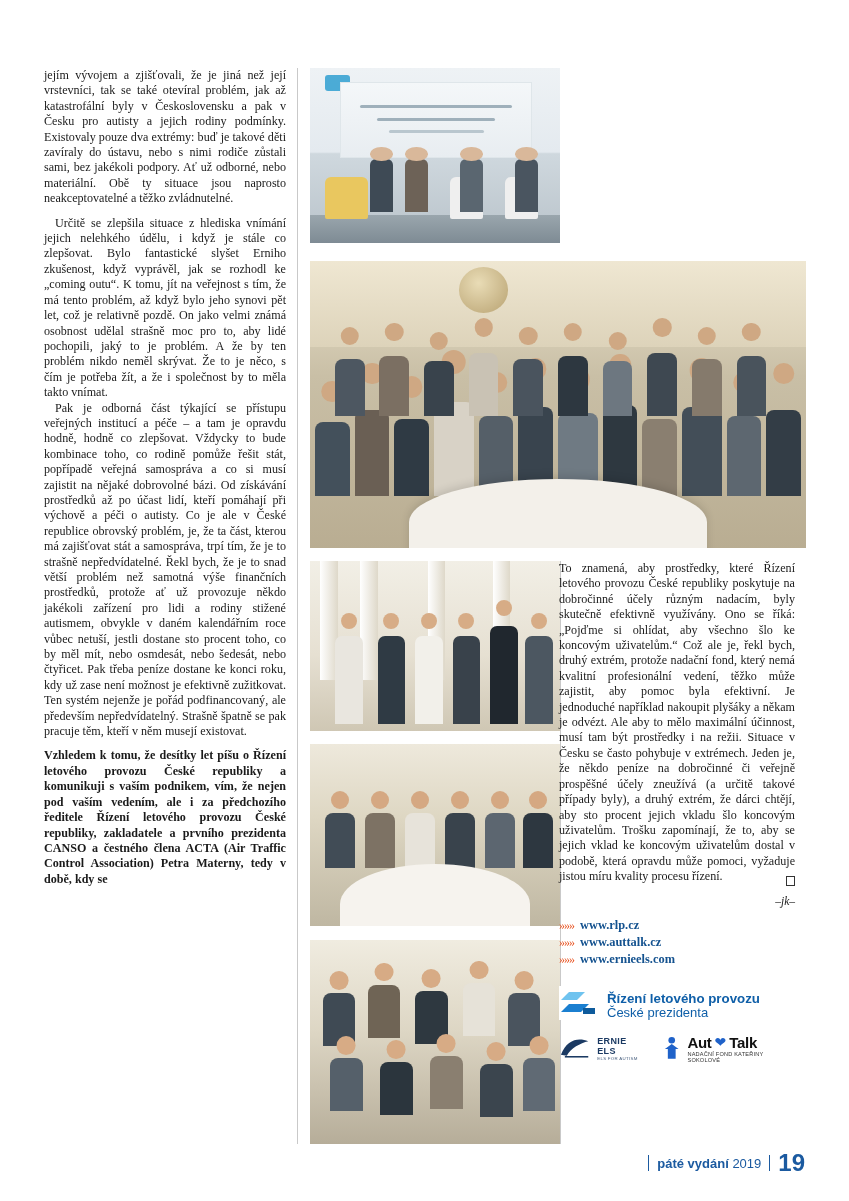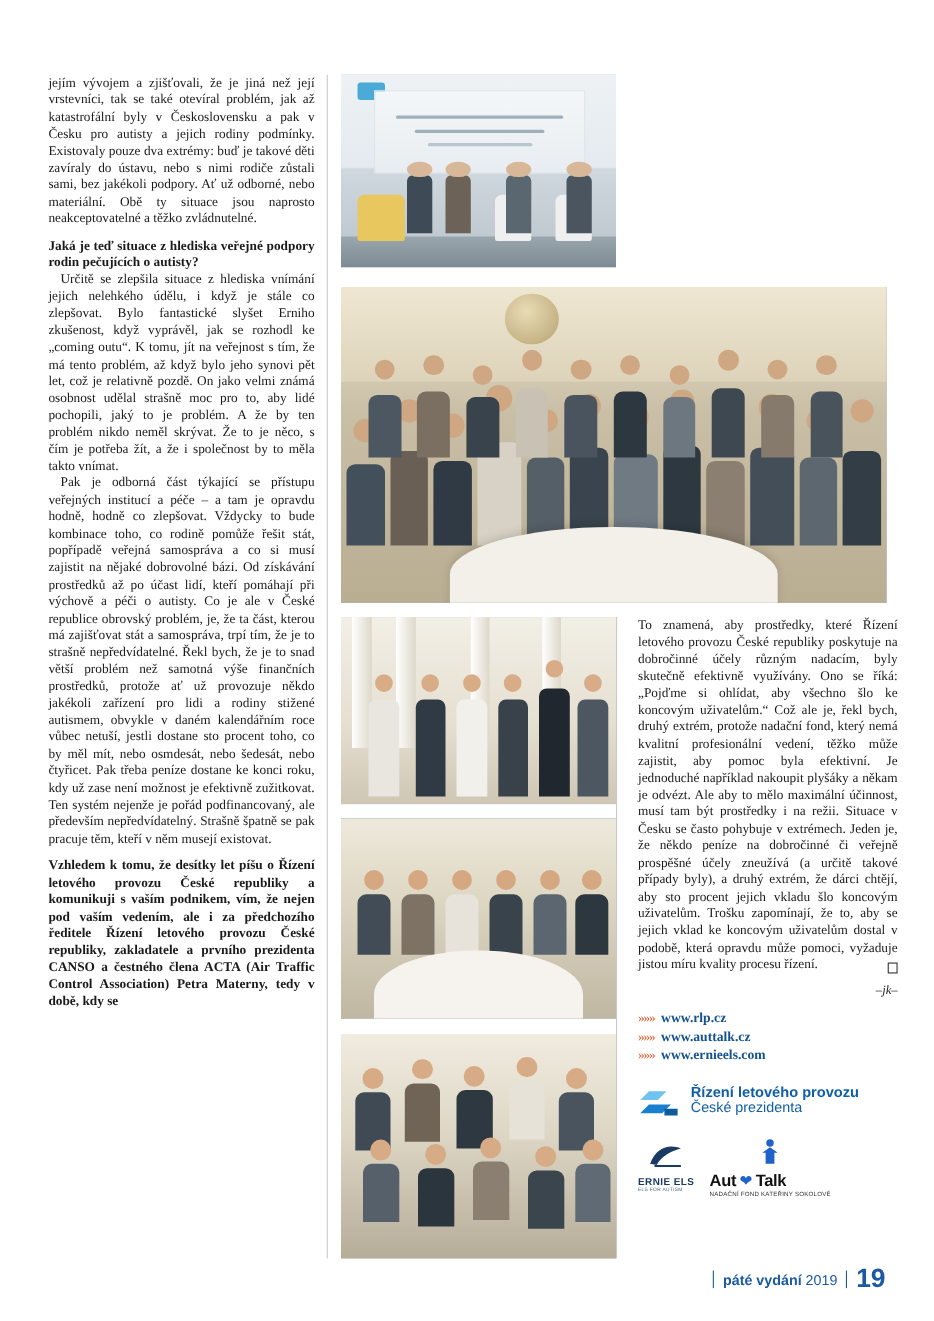--- a/index.html
+++ b/index.html
@@ -176,34 +176,34 @@
   .link-row a{color:#14528f;text-decoration:none;font-weight:bold;}
   .sig{
     text-align:right;font-style:italic;font-size:11.5px;margin-top:6px;
   }
   .endmark{
     display:inline-block;width:7px;height:8px;border:1px solid #333;
     margin-left:3px;vertical-align:-1px;
   }
   
   .logo-main{
-    display:flex;align-items:flex-start;gap:8px;margin-top:18px;
+    display:flex;align-items:flex-end;gap:8px;margin-top:18px;
   }
   .logo-mark{
     width:40px;height:34px;flex:0 0 auto;
   }
   .logo-text{
     font-family:"Liberation Sans", sans-serif;
     color:#0f5fa8;font-weight:bold;line-height:14px;font-size:13.3px;
   }
   .logo-text .l2{font-weight:normal;font-size:13px;}
   .logo-row2{
     display:flex;align-items:center;gap:14px;margin-top:14px;
   }
-  .mini{display:flex;align-items:center;gap:5px;flex-direction:column;}
+  .mini{display:flex;align-items:center;gap:5px;}
   .mini-cap{
     font-family:"Liberation Sans", sans-serif;
     font-size:5.6px;letter-spacing:.2px;color:#333;
   }
   .ernie-name{
     font-family:"Liberation Sans", sans-serif;
     font-size:9px;font-weight:bold;color:#1b3a63;letter-spacing:.4px;
   }
   .ernie-sub{
     font-family:"Liberation Sans", sans-serif;
@@ -236,21 +236,20 @@
 <body>
 
 <div class="page">
 
   <div class="rule" style="left:297px;top:68px;height:1076px;"></div>
   <div class="rule" style="left:560px;top:561px;height:583px;"></div>
 
   <div class="col-left">
     <p>jejím vývojem a zjišťovali, že je jiná než její vrstevníci, tak se také otevíral problém, jak až katastrofální byly v Československu a pak v Česku pro autisty a jejich rodiny podmínky. Existovaly pouze dva extrémy: buď je takové děti zavíraly do ústavu, nebo s nimi rodiče zůstali sami, bez jakékoli podpory. Ať už odborné, nebo materiální. Obě ty situace jsou naprosto neakceptovatelné a těžko zvládnutelné.</p>
     <div class="gap"></div>
-    <p class="bold">Jaká je teď situace z hlediska veřejné podpory rodin pečujících o autisty?</p>
     <p class="indent">Určitě se zlepšila situace z hlediska vnímání jejich nelehkého údělu, i když je stále co zlepšovat. Bylo fantastické slyšet Erniho zkušenost, když vyprávěl, jak se rozhodl ke „coming outu“. K tomu, jít na veřejnost s tím, že má tento problém, až když bylo jeho synovi pět let, což je relativně pozdě. On jako velmi známá osobnost udělal strašně moc pro to, aby lidé pochopili, jaký to je problém. A že by ten problém nikdo neměl skrývat. Že to je něco, s čím je potřeba žít, a že i společnost by to měla takto vnímat.</p>
     <p class="indent">Pak je odborná část týkající se přístupu veřejných institucí a péče – a tam je opravdu hodně, hodně co zlepšovat. Vždycky to bude kombinace toho, co rodině pomůže řešit stát, popřípadě veřejná samospráva a co si musí zajistit na nějaké dobrovolné bázi. Od získávání prostředků až po účast lidí, kteří pomáhají při výchově a péči o autisty. Co je ale v České republice obrovský problém, je, že ta část, kterou má zajišťovat stát a samospráva, trpí tím, že je to strašně nepředvídatelné. Řekl bych, že je to snad větší problém než samotná výše finančních prostředků, protože ať už provozuje někdo jakékoli zařízení pro lidi a rodiny stižené autismem, obvykle v daném kalendářním roce vůbec netuší, jestli dostane sto procent toho, co by měl mít, nebo osmdesát, nebo šedesát, nebo čtyřicet. Pak třeba peníze dostane ke konci roku, kdy už zase není možnost je efektivně zužitkovat. Ten systém nejenže je pořád podfinancovaný, ale především nepředvídatelný. Strašně špatně se pak pracuje těm, kteří v něm musejí existovat.</p>
     <div class="gap"></div>
     <p class="bold">Vzhledem k tomu, že desítky let píšu o Řízení letového provozu České republiky a komunikuji s vaším podnikem, vím, že nejen pod vaším vedením, ale i za předchozího ředitele Řízení letového provozu České republiky, zakladatele a prvního prezidenta CANSO a čestného člena ACTA (Air Traffic Control Association) Petra Materny, tedy v době, kdy se</p>
   </div>
 
   <div class="photo" id="photo1">
     <div class="bg"></div>
     <div class="logo"></div>
     <div class="backdrop">
@@ -342,21 +341,21 @@
     <div class="sit" style="left:8%;top:58%;background:#55606a"></div>
     <div class="sit" style="left:28%;top:60%;background:#2b353d"></div>
     <div class="sit" style="left:48%;top:57%;background:#8a7f70"></div>
     <div class="sit" style="left:68%;top:61%;background:#3b454e"></div>
     <div class="sit" style="left:85%;top:58%;background:#606a74"></div>
   </div>
 
   <div class="col-right">
   </div>
 
-  <div style="position:absolute;left:580px;top:561px;width:236px;">
+  <div style="position:absolute;left:559px;top:561px;width:236px;">
     <p>To znamená, aby prostředky, které Řízení letového provozu České republiky poskytuje na dobročinné účely různým nadacím, byly skutečně efektivně využívány. Ono se říká: „Pojďme si ohlídat, aby všechno šlo ke koncovým uživatelům.“ Což ale je, řekl bych, druhý extrém, protože nadační fond, který nemá kvalitní profesionální vedení, těžko může zajistit, aby pomoc byla efektivní. Je jednoduché například nakoupit plyšáky a někam je odvézt. Ale aby to mělo maximální účinnost, musí tam být prostředky i na režii. Situace v Česku se často pohybuje v extrémech. Jeden je, že někdo peníze na dobročinné či veřejně prospěšné účely zneužívá (a určitě takové případy byly), a druhý extrém, že dárci chtějí, aby sto procent jejich vkladu šlo koncovým uživatelům. Trošku zapomínají, že to, aby se jejich vklad ke koncovým uživatelům dostal v podobě, která opravdu může pomoci, vyžaduje jistou míru kvality procesu řízení.</p>
 
     <div style="margin-top:-14px;text-align:right;">
       <span class="endmark"></span>
     </div>
     <div class="sig">–jk–</div>
 
     <div class="links">
       <div class="link-row">
         <span class="chev">»»»</span>

